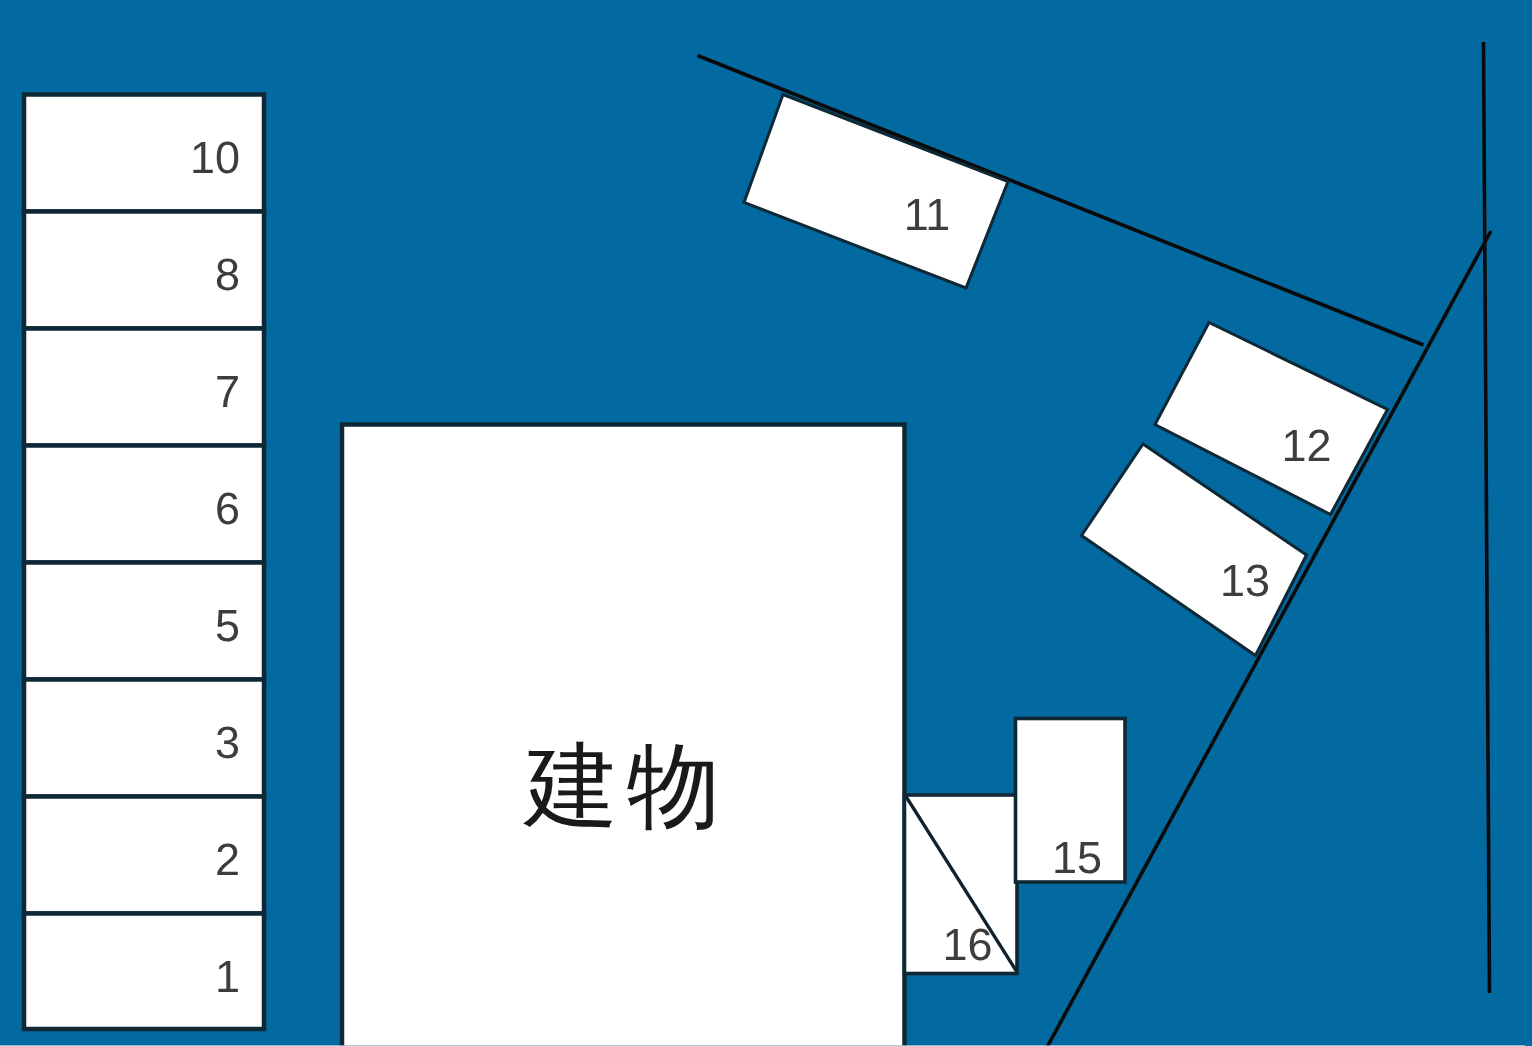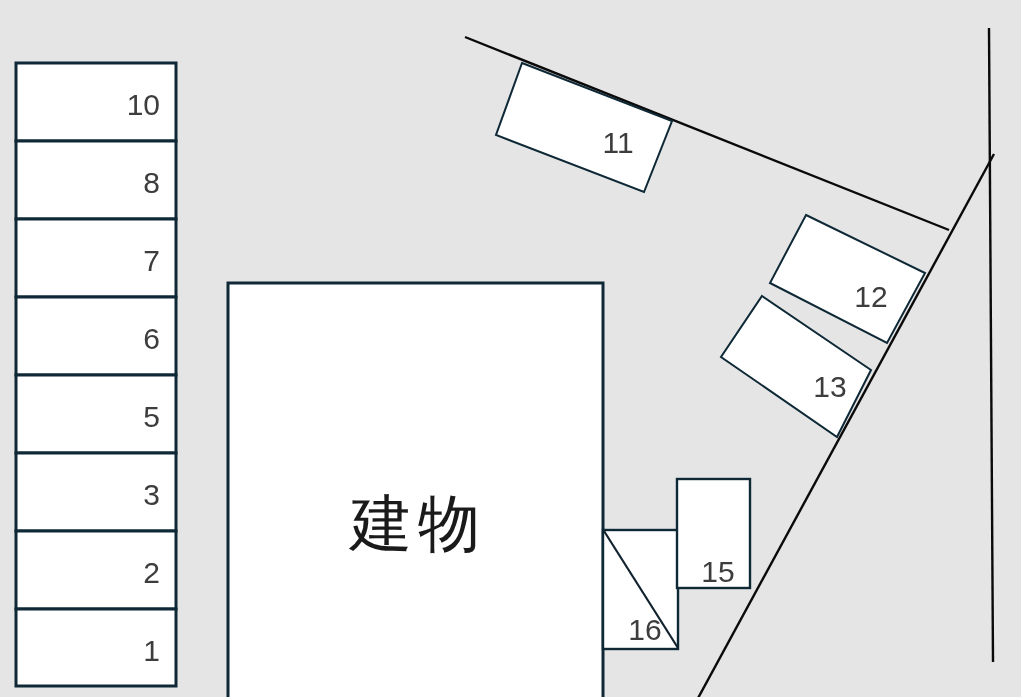--- a/index.html
+++ b/index.html
@@ -4,21 +4,21 @@
 <style>
   html, body {
     margin: 0;
     padding: 0;
     background: #ffffff;
   }
   .stage {
     position: relative;
     width: 1021px;
     height: 697px;
-    background: #e5e5e5;
+    background: #0369a1;
     overflow: hidden;
     text-align: right;
   }
   svg { display: block; }
 
   .stall-shape {
     fill: #ffffff;
     stroke: #0e2836;
   }
   .thick { stroke-width: 3; }

